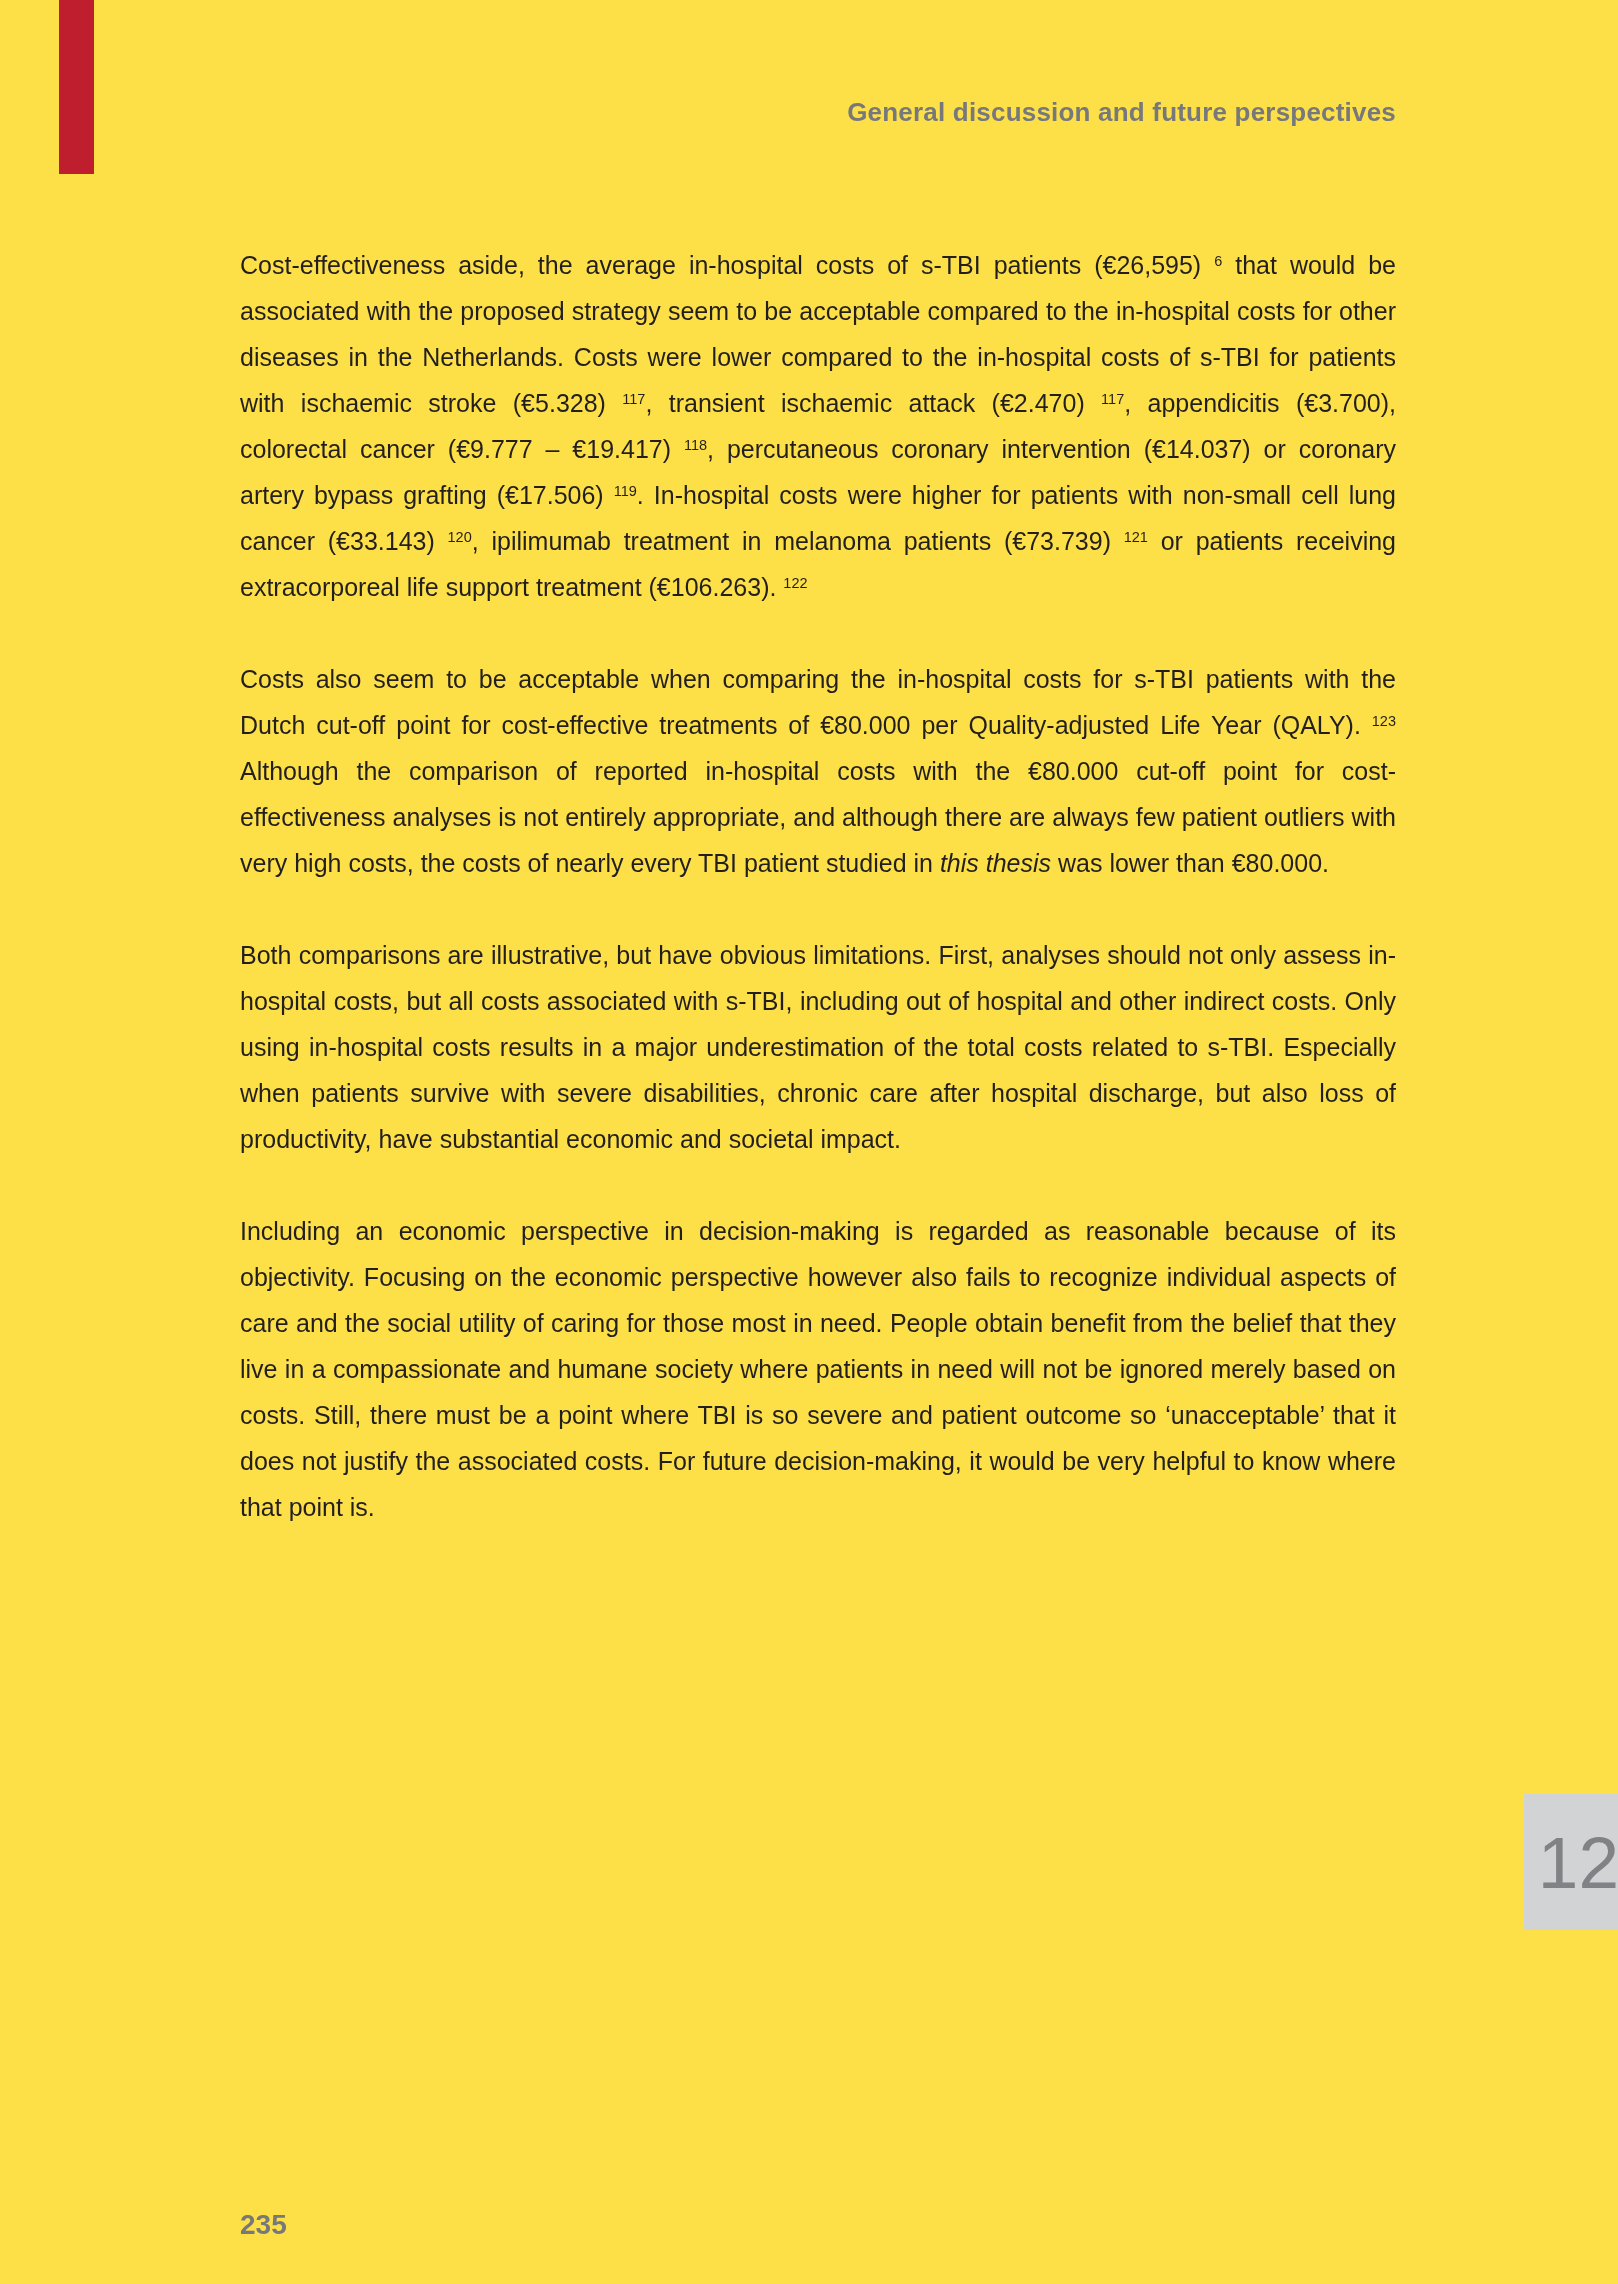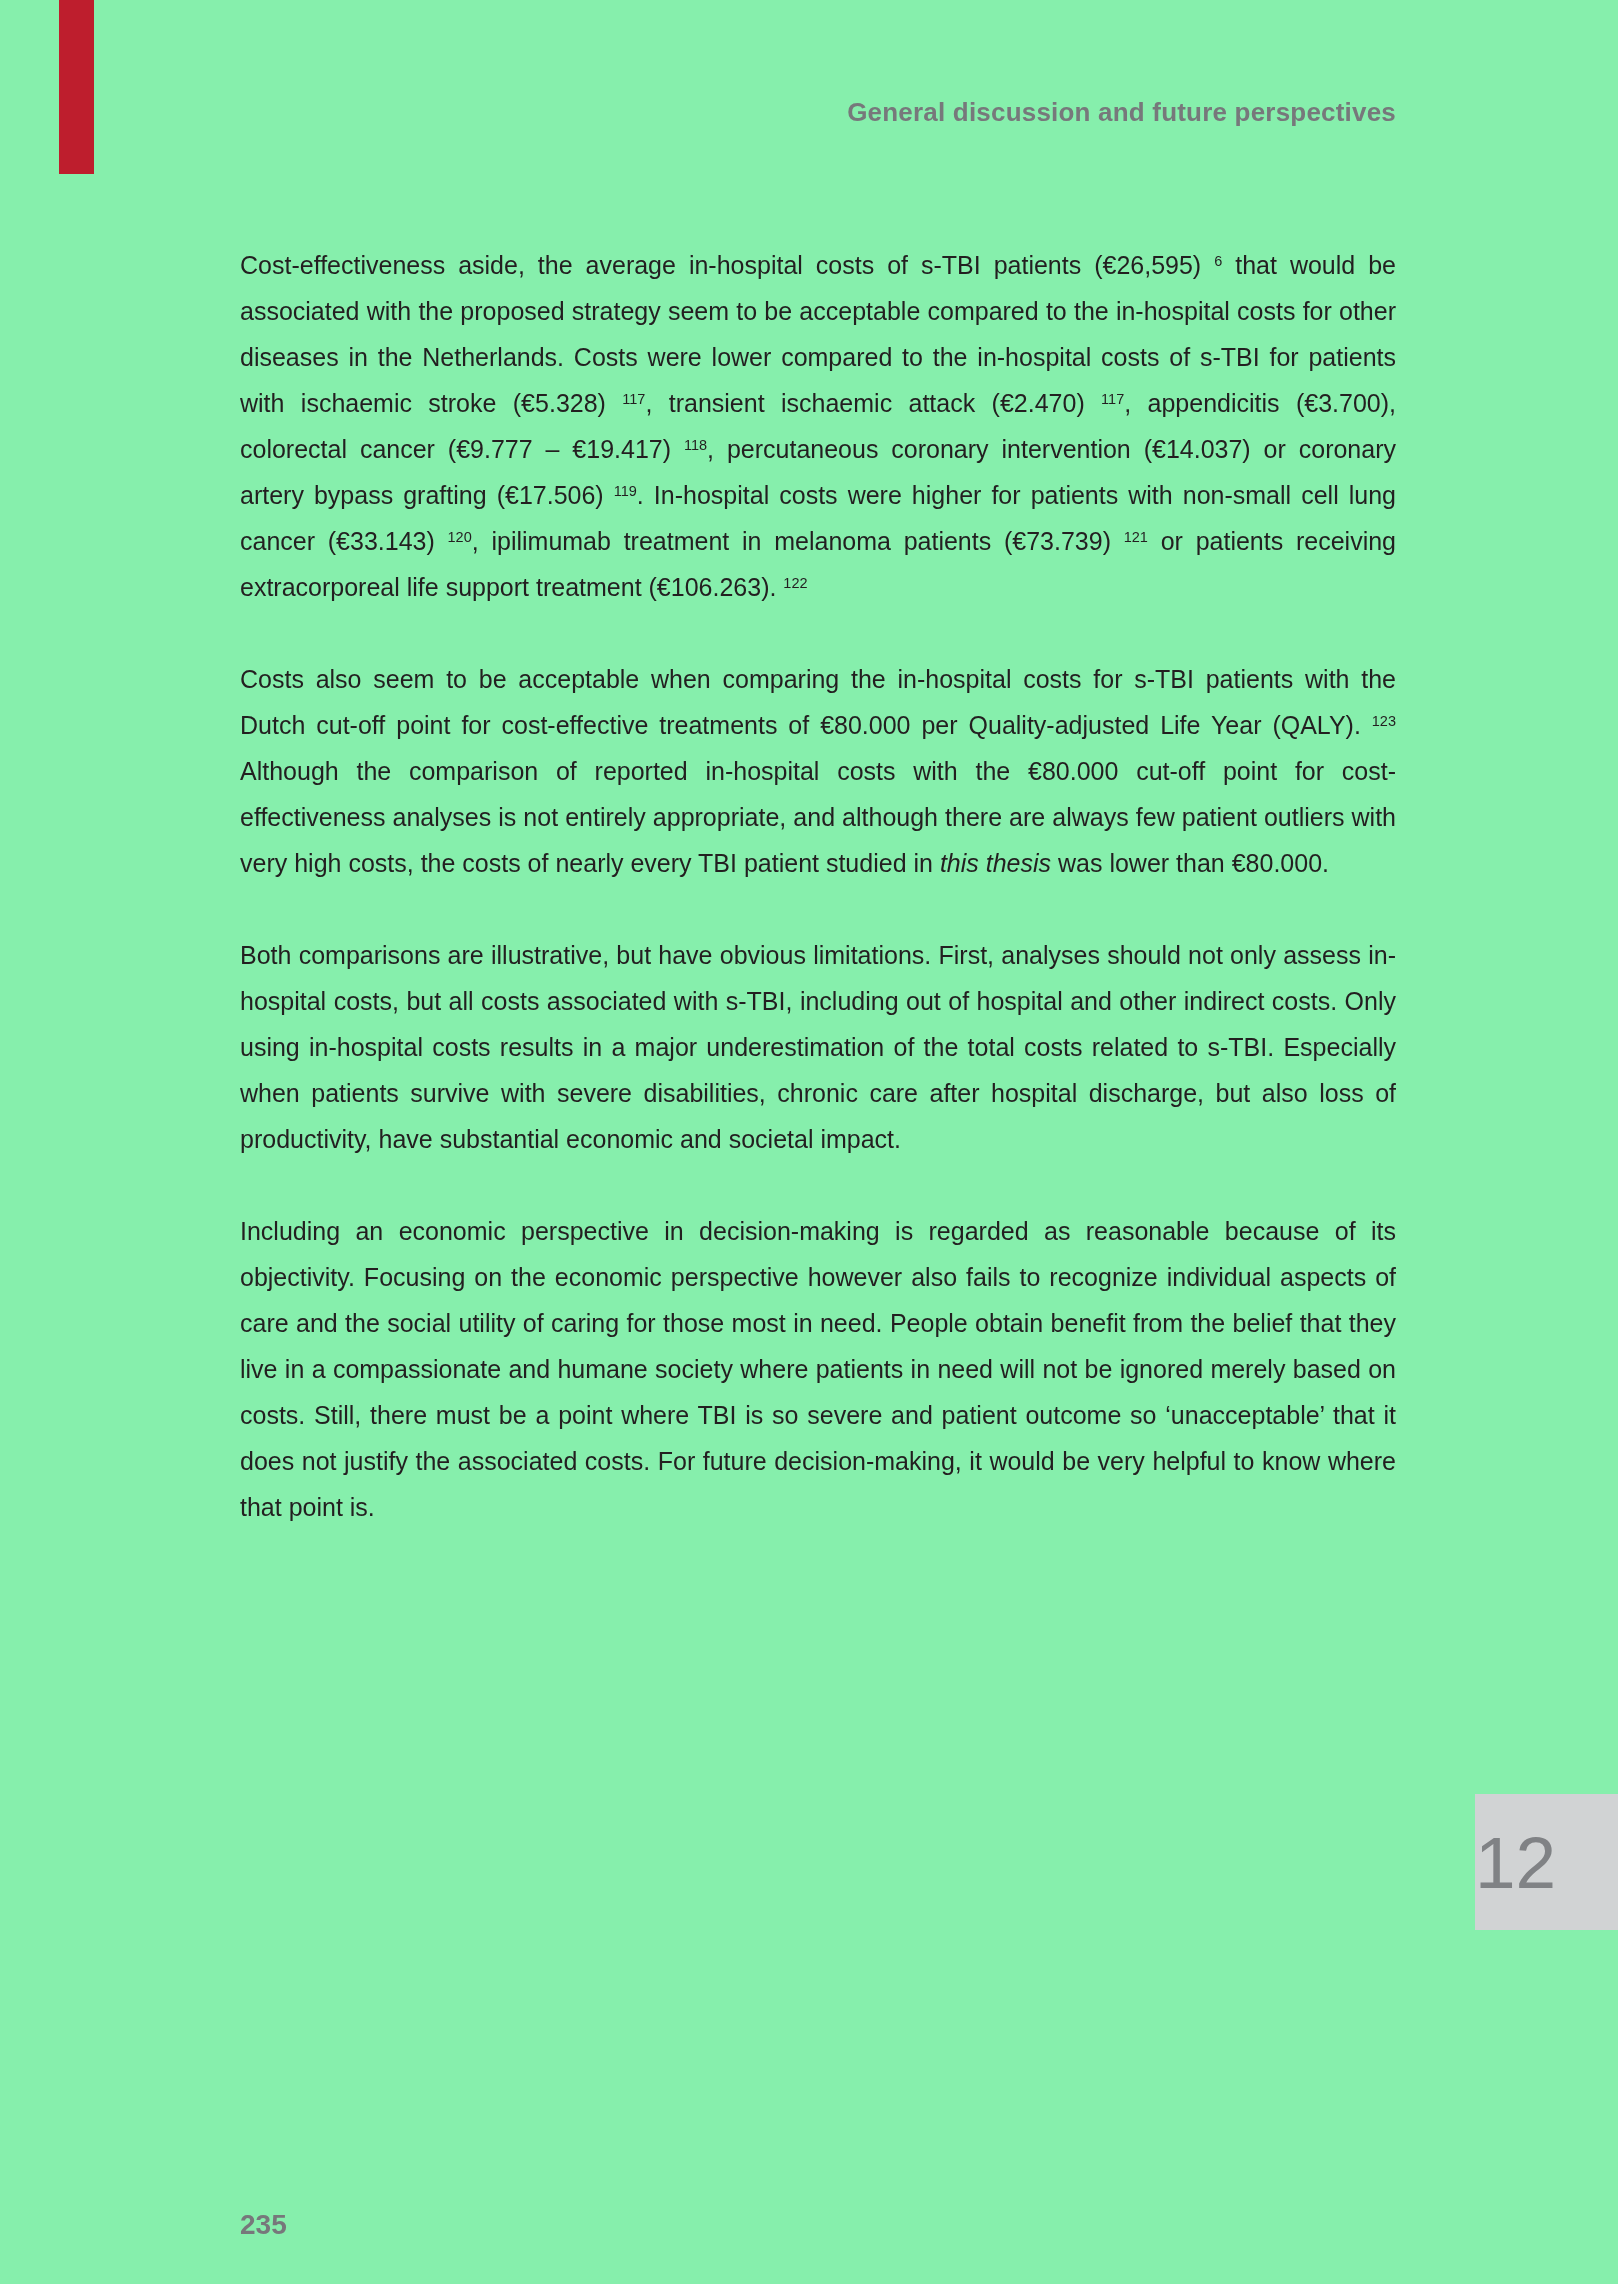--- a/index.html
+++ b/index.html
@@ -4,21 +4,21 @@
 <style>
   html, body {
     margin: 0;
     padding: 0;
     background: #ffffff;
   }
   .page {
     position: relative;
     width: 1619px;
     height: 2284px;
-    background: #86efac;
+    background: #fde047;
     font-family: "Liberation Sans", sans-serif;
     color: #231f20;
     overflow: hidden;
   }
   .accent-bar {
     position: absolute;
     left: 59px;
     top: 0;
     width: 35px;
     height: 174px;
@@ -54,26 +54,26 @@
     vertical-align: baseline;
     position: relative;
     top: -0.55em;
   }
   .para em {
   }
   .chapter-tab {
     position: absolute;
     right: 0;
     top: 1794px;
-    width: 144px;
+    width: 95px;
     height: 136px;
     background: #d1d3d4;
     display: flex;
     align-items: center;
-    justify-content: flex-start;
+    justify-content: flex-end;
   }
   .chapter-tab span {
     font-size: 73px;
     font-weight: 400;
     color: #808285;
     line-height: 1;
   }
   .page-number {
     position: absolute;
     left: 240px;

